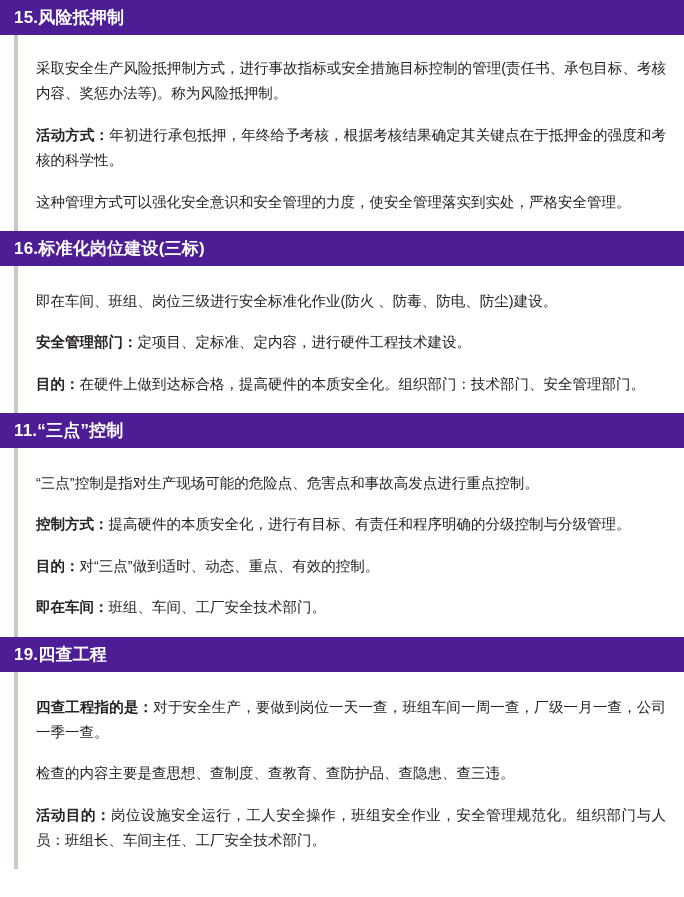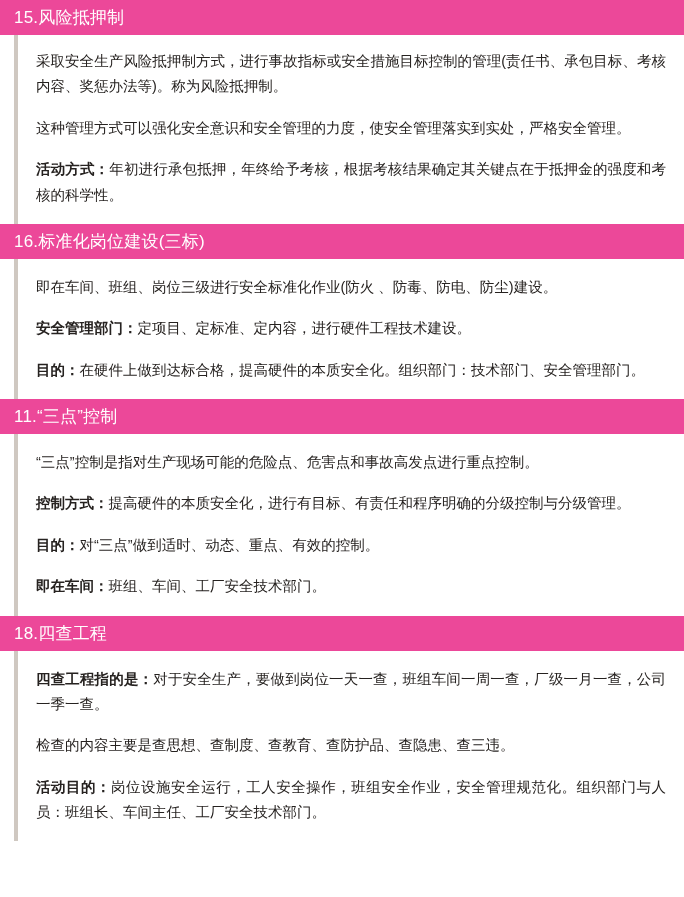--- a/index.html
+++ b/index.html
@@ -15,44 +15,44 @@
   }
   .page {
     width: 684px;
     box-sizing: border-box;
     padding: 0 0 10px 0;
   }
   .section {
     position: relative;
   }
   .section-header {
-    background: #ec4899;
+    background: #4c1d95;
     color: #ffffff;
     font-size: 17px;
-    font-weight: normal;
+    font-weight: bold;
     line-height: 1;
     padding: 9px 0 9px 14px;
     letter-spacing: 0.2px;
   }
   .section-body {
     position: relative;
     padding: 14px 18px 10px 36px;
     box-sizing: border-box;
   }
   .section-body::before {
     content: "";
     position: absolute;
     left: 14px;
     top: 0;
     bottom: 0;
     width: 4px;
     background: #cfc8c1;
   }
   p.para {
-    margin: 0 0 16px 0;
+    margin: 7px 0 16px 0;
     font-size: 14.5px;
     line-height: 1.75;
     text-align: justify;
     color: #262220;
   }
   p.para:last-child {
     margin-bottom: 6px;
   }
   .lead {
     font-weight: bold;
@@ -68,24 +68,24 @@
 
 <div class="page">
 
   <section class="section sec-15">
     <div class="section-header">15.风险抵押制</div>
     <div class="section-body">
       <p class="para">
         <span class="lead"></span><span>采取安全生产风险抵押制方式，进行事故指标或安全措施目标控制的管理(责任书、承包目标、考核内容、奖惩办法等)。称为风险抵押制。</span>
       </p>
       <p class="para">
-        <span class="lead"></span><span>这种管理方式可以强化安全意识和安全管理的力度，使安全管理落实到实处，严格安全管理。</span>
+        <span class="lead">活动方式：</span><span>年初进行承包抵押，年终给予考核，根据考核结果确定其关键点在于抵押金的强度和考核的科学性。</span>
       </p>
       <p class="para">
-        <span class="lead">活动方式：</span><span>年初进行承包抵押，年终给予考核，根据考核结果确定其关键点在于抵押金的强度和考核的科学性。</span>
+        <span class="lead"></span><span>这种管理方式可以强化安全意识和安全管理的力度，使安全管理落实到实处，严格安全管理。</span>
       </p>
     </div>
   </section>
 
   <section class="section sec-16">
     <div class="section-header">16.标准化岗位建设(三标)</div>
     <div class="section-body">
       <p class="para">
         <span class="lead"></span><span>即在车间、班组、岗位三级进行安全标准化作业(防火 、防毒、防电、防尘)建设。</span>
       </p>
@@ -110,21 +110,21 @@
       <p class="para">
         <span class="lead">目的：</span><span>对“三点”做到适时、动态、重点、有效的控制。</span>
       </p>
       <p class="para">
         <span class="lead">即在车间：</span><span>班组、车间、工厂安全技术部门。</span>
       </p>
     </div>
   </section>
 
   <section class="section sec-18">
-    <div class="section-header">18.四查工程</div>
+    <div class="section-header">19.四查工程</div>
     <div class="section-body">
       <p class="para">
         <span class="lead">四查工程指的是：</span><span>对于安全生产，要做到岗位一天一查，班组车间一周一查，厂级一月一查，公司一季一查。</span>
       </p>
       <p class="para">
         <span class="lead"></span><span>检查的内容主要是查思想、查制度、查教育、查防护品、查隐患、查三违。</span>
       </p>
       <p class="para">
         <span class="lead">活动目的：</span><span>岗位设施安全运行，工人安全操作，班组安全作业，安全管理规范化。组织部门与人员：班组长、车间主任、工厂安全技术部门。</span>
       </p>

